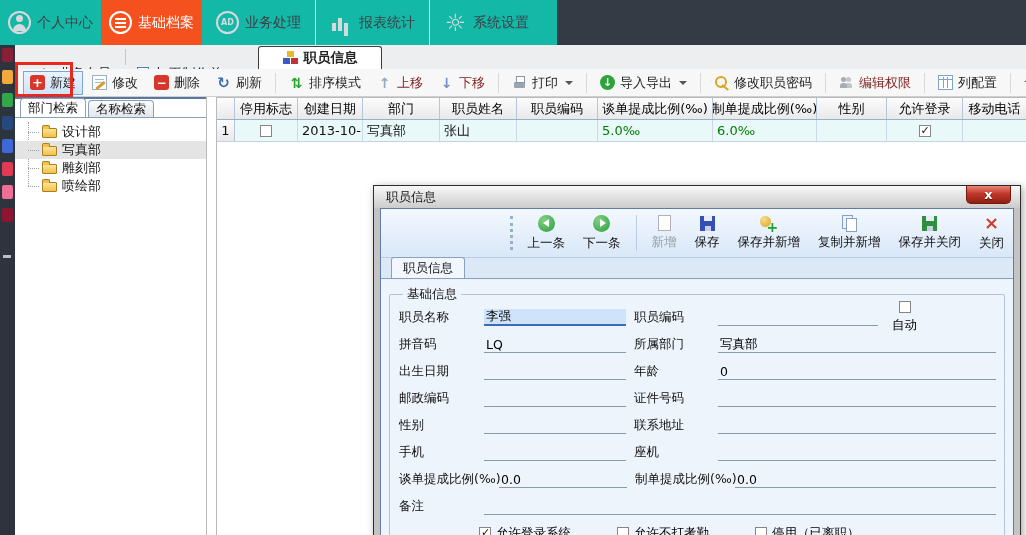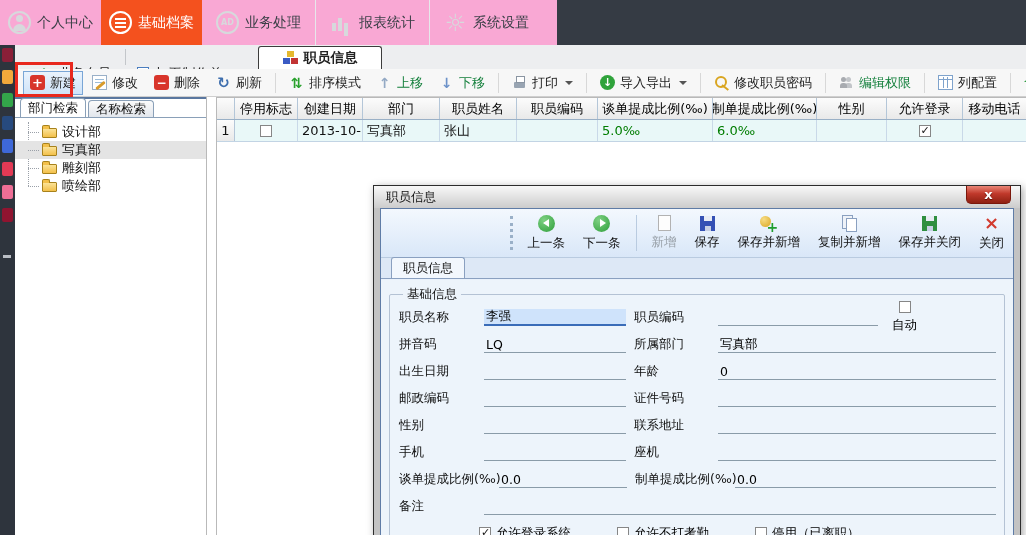--- a/index.html
+++ b/index.html
@@ -1,21 +1,21 @@
 <!DOCTYPE html>
 <html><head>
 <meta charset="utf-8">
 <style>
   * {margin:0; padding:0; box-sizing:border-box;}
   html,body {width:1026px; height:535px; overflow:hidden; background:#fff;
     font-family:"DejaVu Sans","Liberation Sans",sans-serif; font-size:12px; position:relative;}
 
   
   .topnav {position:absolute; left:0; top:0; width:1026px; height:45px; background:#353b44;}
-  .nav-left {position:absolute; left:0; top:0; width:557px; height:45px; background:#f9a8d4; display:flex; align-items:stretch;}
+  .nav-left {position:absolute; left:0; top:0; width:557px; height:45px; background:#14b8a6; display:flex; align-items:stretch;}
   .nav-item {display:flex; align-items:center; gap:6px; padding:0 8px; font-size:14px; color:#3c4048; cursor:pointer;}
   .nav-item.pad {padding:0 14px;}
   .nav-item.active {background:#f4511e; color:#fff; box-shadow:0 2px 0 #f4511e;}
   .nav-sep {width:1px; margin:0; background:#e6e8ea;}
   .nico {width:23px; height:23px; border-radius:50%; border:2px solid #d7d9dc; position:relative; flex:none;}
   .nico.user::before {content:""; position:absolute; left:6px; top:2px; width:7px; height:7px; border-radius:50%; background:#d7d9dc;}
   .nico.user::after {content:""; position:absolute; left:3px; top:11px; width:13px; height:7px; border-radius:7px 7px 0 0; background:#d7d9dc;}
   .nico.list {border-color:#fff;}
   .nico.list::before {content:""; position:absolute; left:4px; top:5px; width:11px; height:2px; background:#fff; box-shadow:0 4px 0 #fff, 0 8px 0 #fff;}
   .nico.ad {display:flex; align-items:center; justify-content:center;}
@@ -43,21 +43,21 @@
   .ih::after {content:""; position:absolute; left:3px; top:6px; width:9px; height:7px; background:#35a848;}
   .idc {width:12px; height:14px; background:#fff; border:1px solid #4a7dbf; position:relative; flex:none;}
   .idc::after {content:"✓"; color:#1f9e2e; font-size:11px; font-weight:bold; position:absolute; left:1px; top:-1px;}
   .icube {width:15px; height:14px; position:relative; flex:none;}
   .icube::before {content:""; position:absolute; left:4px; top:0; width:7px; height:6px; background:#e5b82e; box-shadow:-4px 7px 0 #3a5bc4, 4px 7px 0 #c23434;}
 
   
   .toolbar {position:absolute; left:15px; top:69px; width:1011px; height:28px; background:#f7f7f7; border-bottom:1px solid #cfcfcf; display:flex; align-items:center; padding-left:8px; gap:2px; z-index:1;}
   .tbtn {display:flex; align-items:center; gap:5px; height:24px; padding:0 6px; font-size:13px; color:#1d1d1d; border:1px solid transparent; cursor:pointer; white-space:nowrap;}
   .tbtn.sel {background:linear-gradient(#eaf3fd,#cfe3f8); border-color:#7aa6d6;}
-  .tbtn.dis {color:#15803d;align-items:center;}
+  .tbtn.dis {color:#7f1d1d;align-items:center;}
   .tsep {width:1px; height:20px; background:#d8d8d8; margin:0 4px; flex:none;}
   .dd {width:0; height:0; border-left:4px solid transparent; border-right:4px solid transparent; border-top:4px solid #555; margin-left:2px;}
   .ti {width:15px; height:15px; position:relative; flex:none; display:flex; align-items:center; justify-content:center; font-weight:bold;}
   .ti-new {background:#d8352b; border-radius:3px; color:#fff;}
   .ti-new::before {content:"+"; font-size:13px; line-height:13px;}
   .ti-del {background:#d8352b; border-radius:3px; color:#fff;}
   .ti-del::before {content:"−"; font-size:12px; line-height:12px;}
   .ti-edit {background:#fff; border:1px solid #9ab0c8;}
   .ti-edit::before {content:""; position:absolute; left:2px; top:3px; width:9px; height:1px; background:#9cbcd8; box-shadow:0 3px 0 #9cbcd8;}
   .ti-edit::after {content:""; position:absolute; left:2px; top:8px; width:11px; height:3px; background:#d89b2c; transform:rotate(-40deg); border-radius:1px;}

